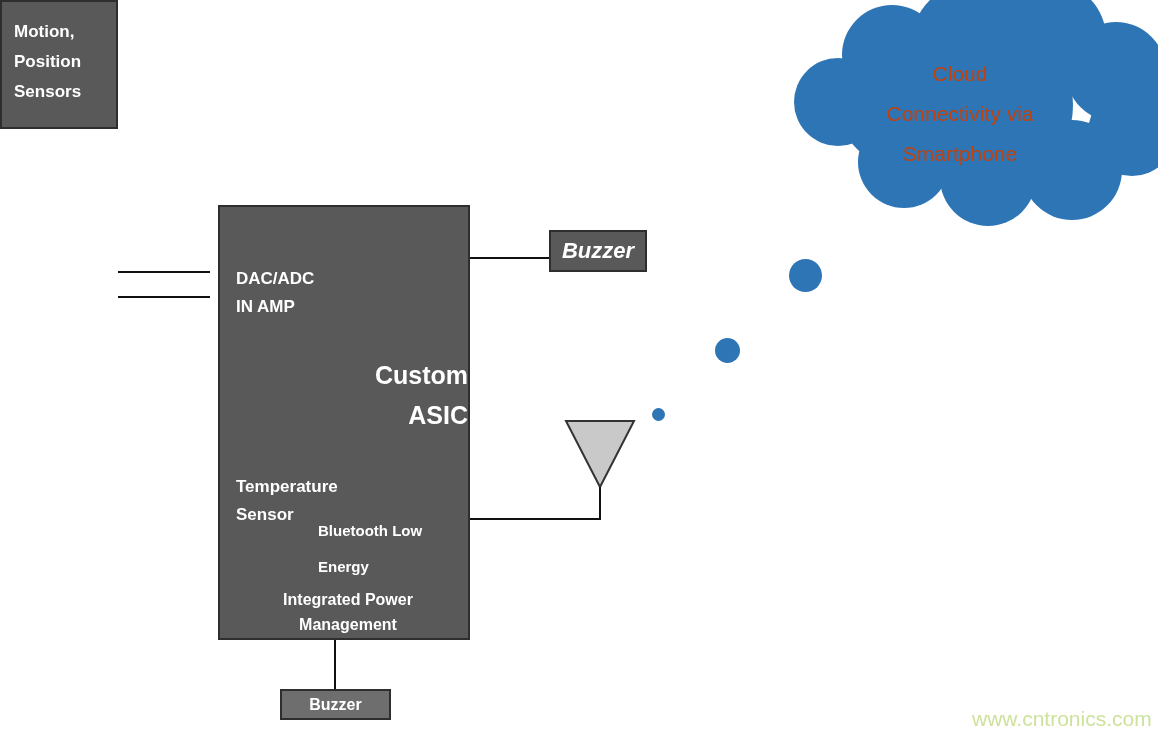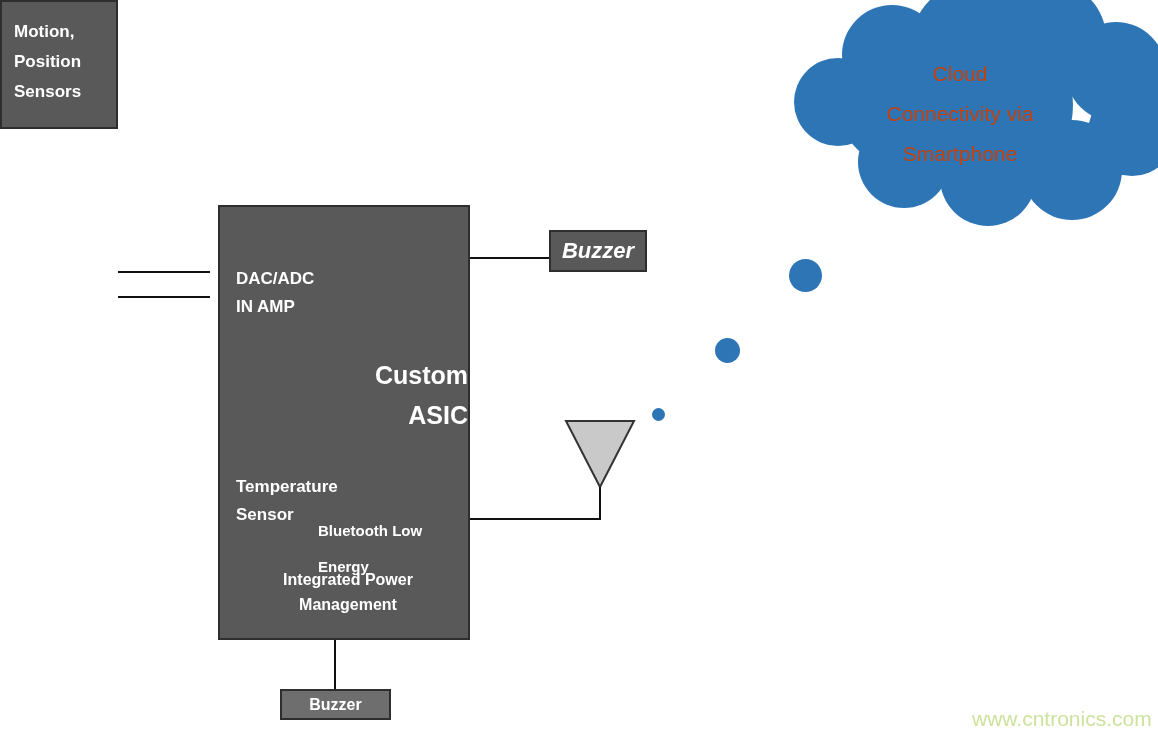--- a/index.html
+++ b/index.html
@@ -33,21 +33,21 @@
     padding:15px 0 0 12px;
   }
 
   .asic-box { left:210px; top:205px; width:252px; height:435px;margin-left:8px; }
 
   .asic-label { position:absolute; color:#fff; font-weight:bold; }
   .asic-dac       { left:16px;  top:58px;  font-size:17px; line-height:28px; }
   .asic-title     { left:0;     top:148px; width:100%; text-align:right; font-size:25px; line-height:40px; }
   .asic-temp      { left:16px;  top:266px; font-size:17px; line-height:28px; }
   .asic-ble       { left:98px;  top:306px; width:152px; text-align:left; font-size:15px; line-height:36px; }
-  .asic-power     { left:28px;  top:360px; width:200px; text-align:center; font-size:16px; line-height:25px; }
+  .asic-power     { left:28px;  top:380px; width:200px; text-align:center; font-size:16px; line-height:25px; }
 
   .buzzer-box  { left:549px; top:230px; width:98px;  height:42px; font-size:22px;font-style:italic; }
   .battery-box { left:280px; top:689px; width:111px; height:31px; font-size:16px;
                  background:var(--battery-gray); }
 
   .wire { position:absolute; background:var(--line-black); }
 
   .dot {
     position:absolute; border-radius:50%;
     background:var(--cloud-blue);

